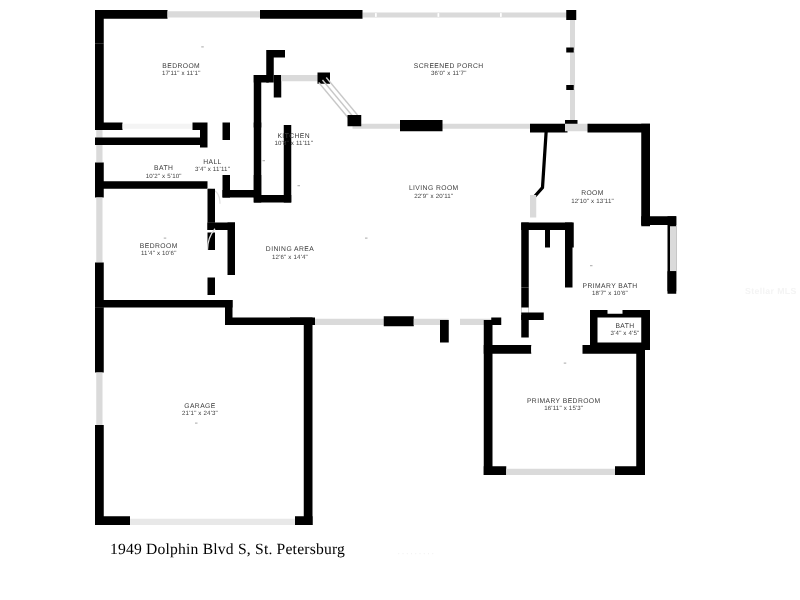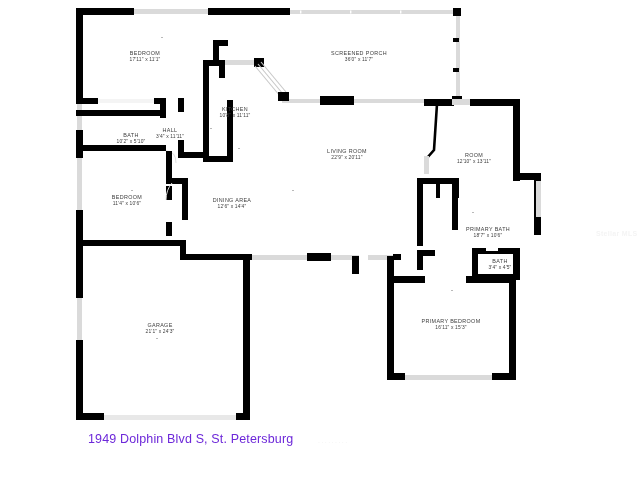--- a/index.html
+++ b/index.html
@@ -53,23 +53,23 @@
     font-weight: 400;
     color: #3c3c3c;
     letter-spacing: 0.15px;
     margin-top: 0.5px;
   }
 
   #address-caption {
     position: absolute;
     left: 88px;
     top: 432px;
-    font-family: Liberation Sans, sans-serif;
+    font-family: Liberation Serif, serif;
     font-size: 12.5px;
-    color: #6d28d9;
+    color: #000000;
     letter-spacing: 0.15px;
     white-space: nowrap;
   }
 
   #caption-watermark {
     position: absolute;
     left: 318px;
     top: 436px;
     font-family: "Liberation Serif", serif;
     font-size: 8px;

